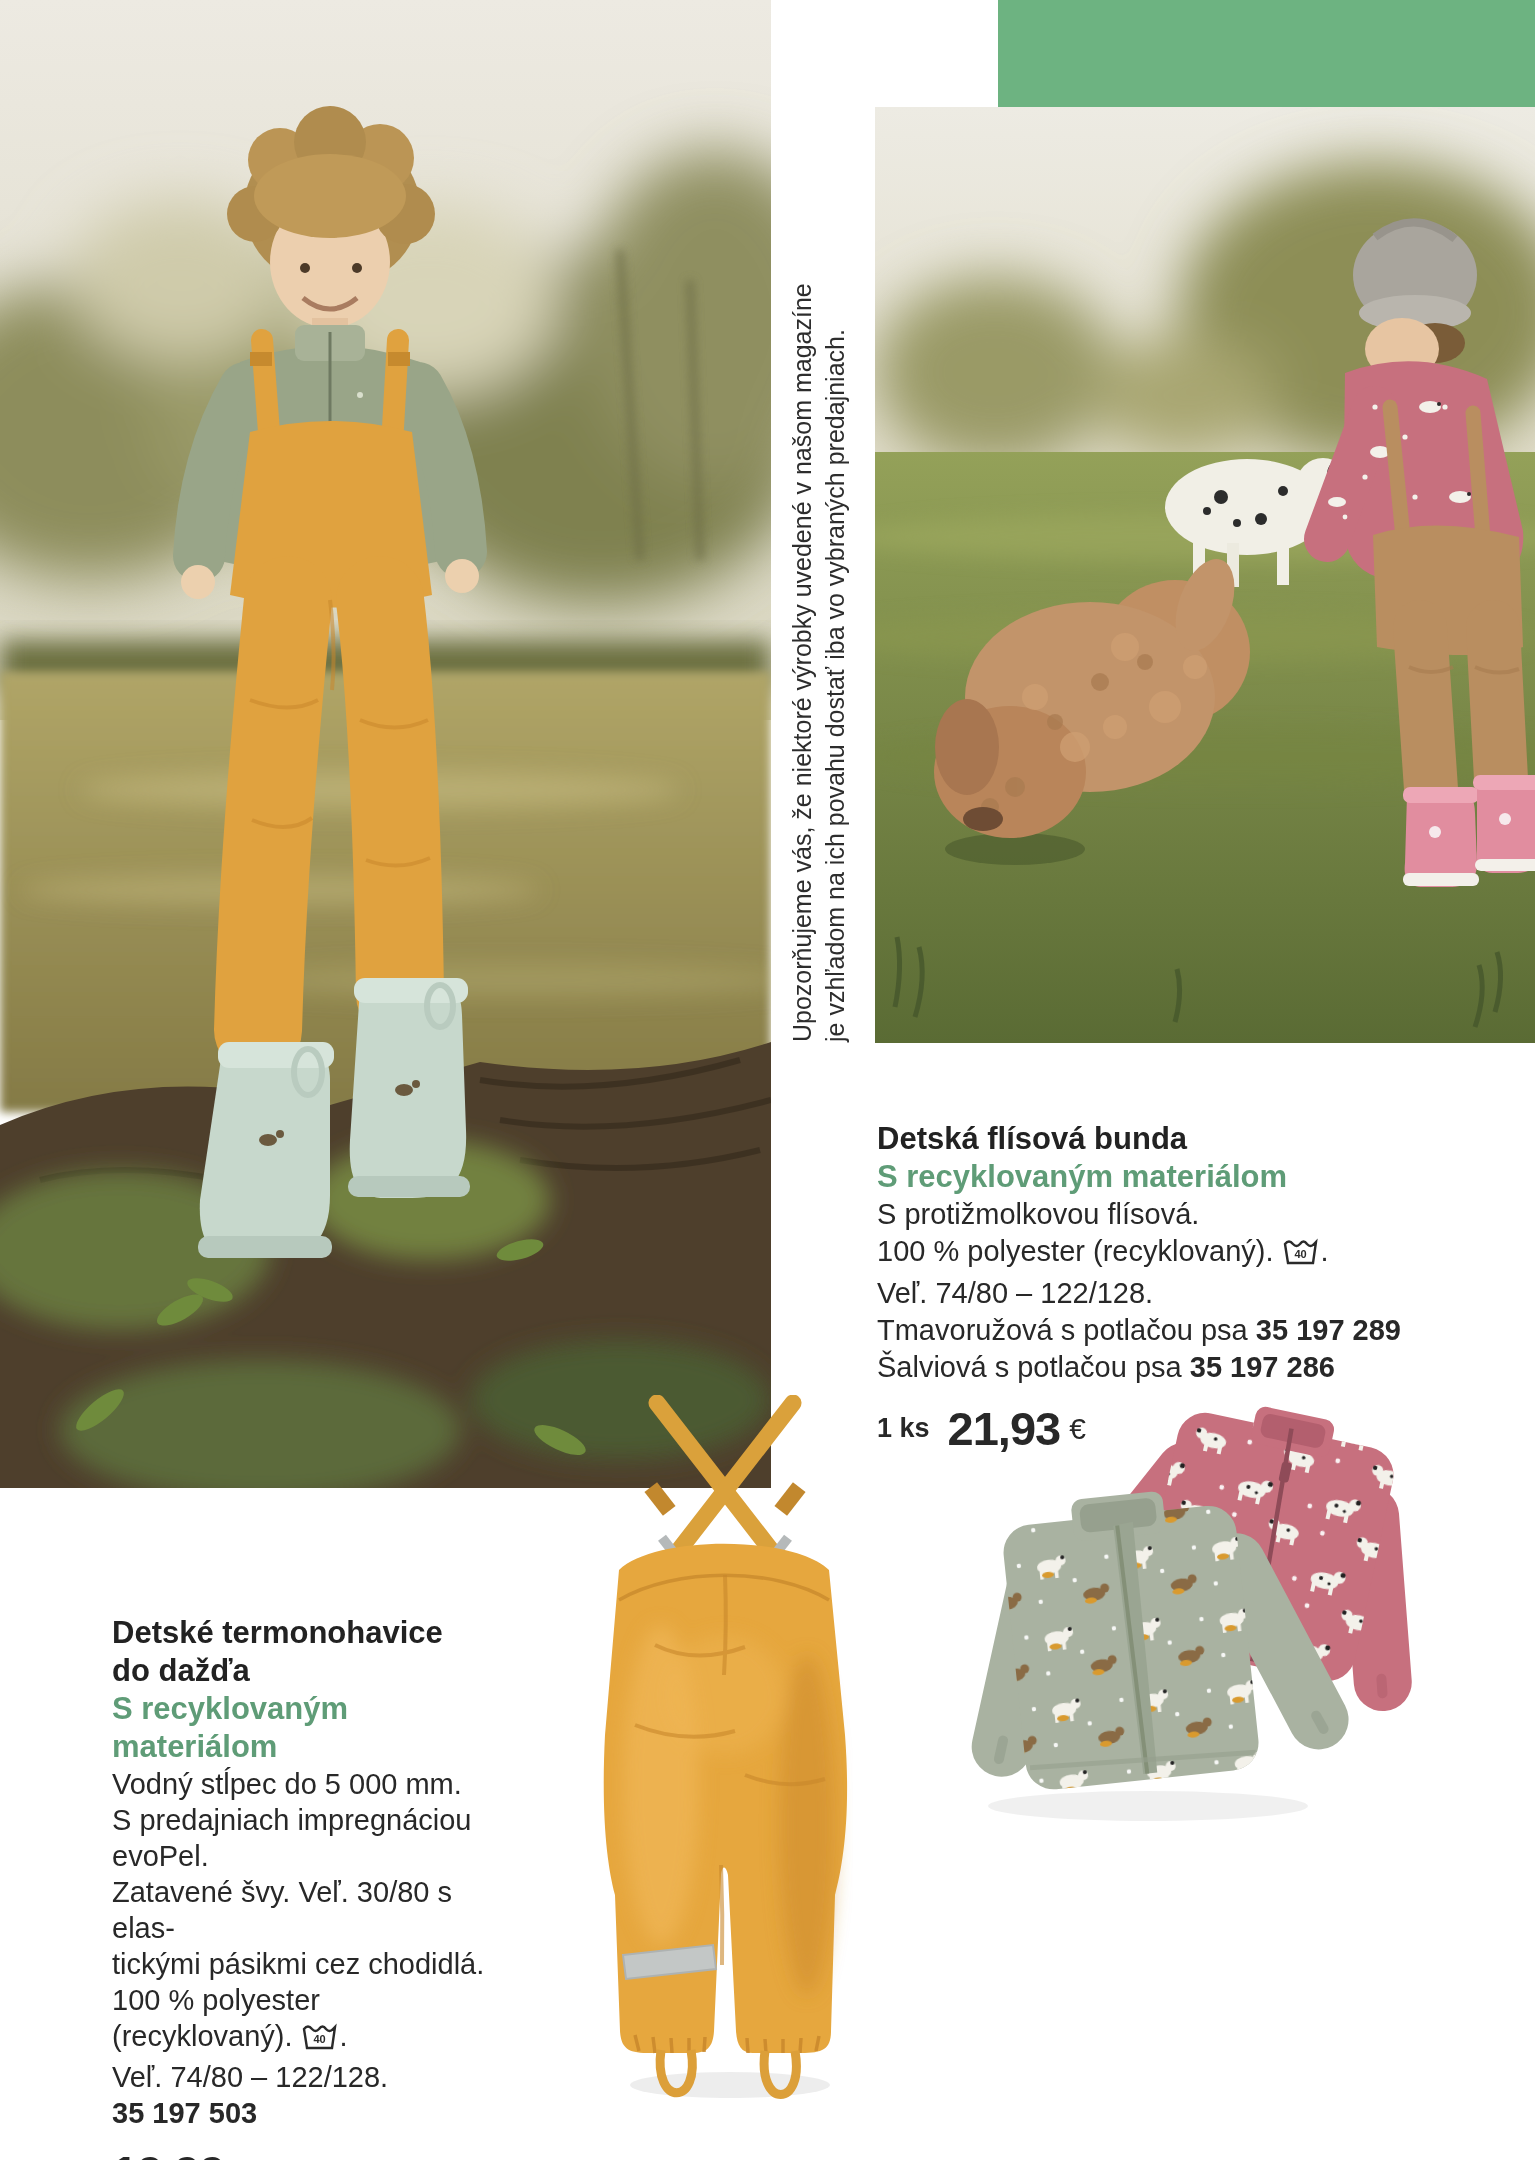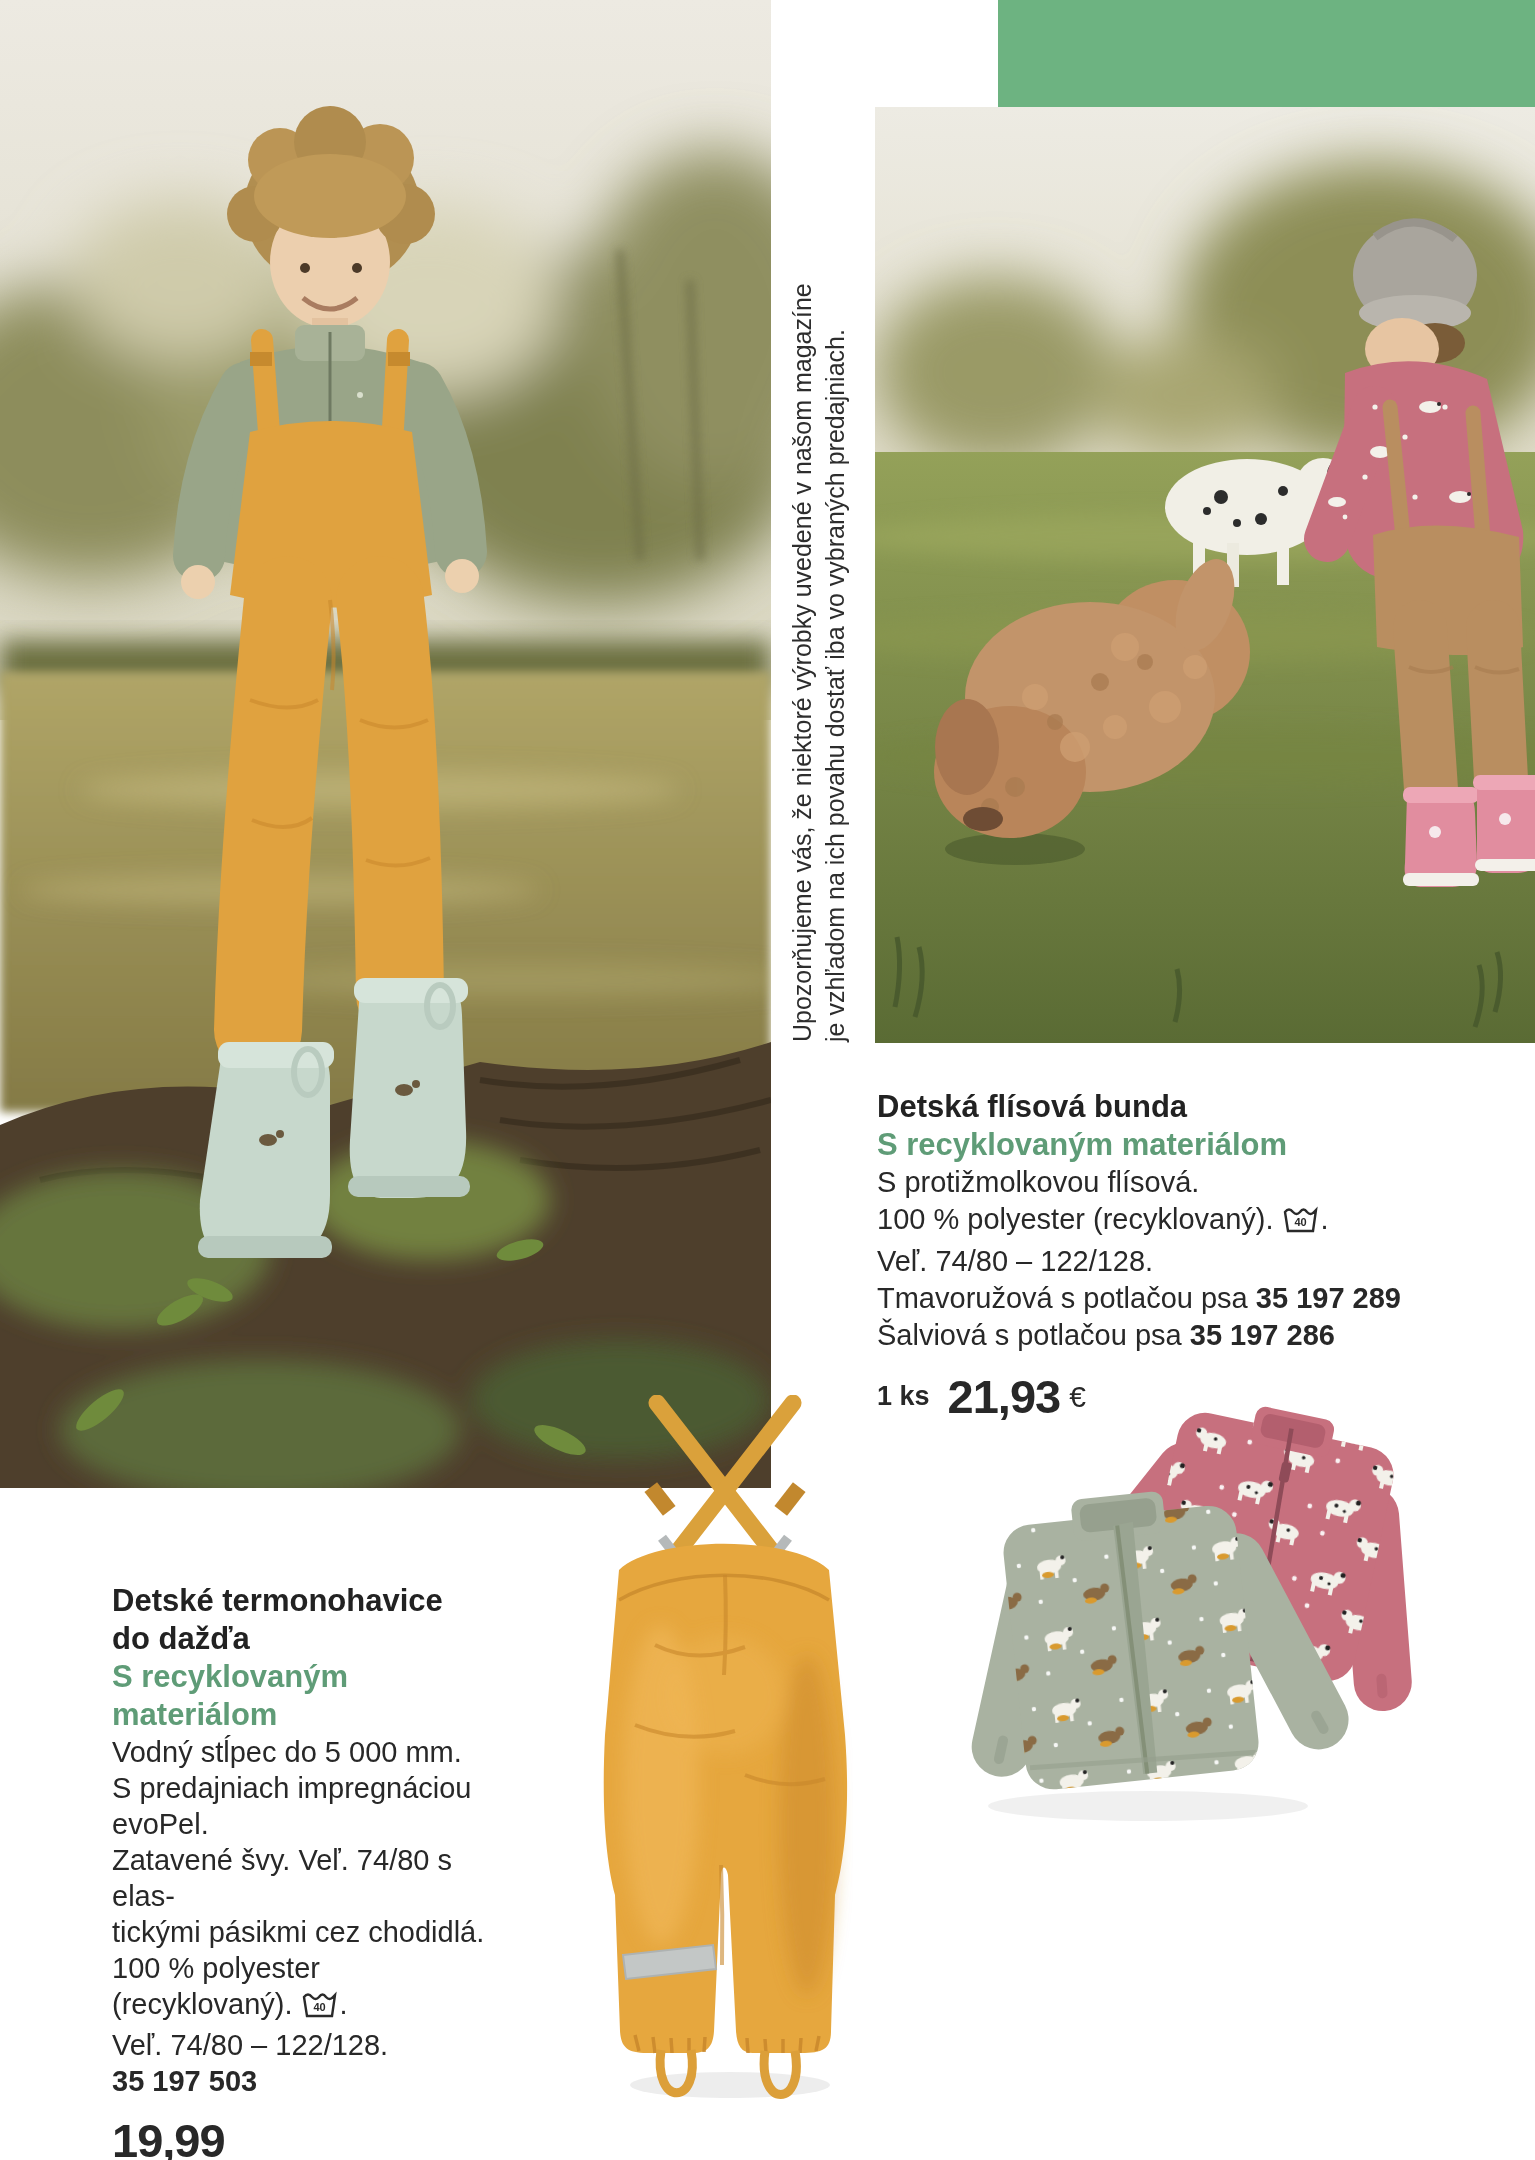--- a/index.html
+++ b/index.html
@@ -10,21 +10,21 @@
   .photo-left{left:0;top:0;width:771px;height:1488px;}
   .photo-right{left:875px;top:107px;width:660px;height:936px;}
   .green-block{position:absolute;left:998px;top:0;width:537px;height:107px;}
   .vertical-note{position:absolute;left:786px;top:1042px;width:860px;
                  transform:rotate(-90deg);transform-origin:0 0;
                  font-size:25px;line-height:33px;color:#2d2d2d;}
   .cutout{position:absolute;}
   .cutout svg{display:block;width:100%;height:100%;}
   .cutout-overalls{left:595px;top:1395px;width:258px;height:712px;}
   .cutout-jackets{left:948px;top:1398px;width:480px;height:432px;}
-  .info{position:absolute;font-size:29px;line-height:37px;color:#282828;}
+  .info{position:absolute;font-size:29px;line-height:37px;color:#282828;margin-top:32px;}
   .info-jacket{left:877px;top:1088px;width:545px;}
   .info-pants{left:112px;top:1582px;width:380px;line-height:36px;}
   .p-title{font-weight:bold;font-size:31px;line-height:38px;color:#222;}
   .p-high{font-weight:bold;font-size:31px;line-height:38px;}
   .b{font-weight:bold;}
   .wash{display:inline-block;vertical-align:-5px;margin:0 2px 0 8px;}
   .price-row{display:flex;align-items:flex-end;margin-top:24px;}
   .qty{font-weight:bold;font-size:27px;margin-right:18px;}
   .price{font-weight:bold;font-size:47px;letter-spacing:-1px;}
   .cur{font-size:30px;margin-left:9px;}
@@ -331,21 +331,21 @@
       <span class="cur">€</span>
     </div>
   </div>
 
   <div class="info info-pants">
     <div class="p-title">Detské termonohavice</div>
     <div class="p-title">do dažďa</div>
     <div class="p-high" style="color:#5f9c77;">S recyklovaným materiálom</div>
     <div>Vodný stĺpec do 5 000 mm.</div>
     <div>S predajniach impregnáciou evoPel.</div>
-    <div>Zatavené švy. Veľ. 74/80 s elas-</div>
+    <div>Zatavené švy. Veľ. 30/80 s elas-</div>
     <div>tickými pásikmi cez chodidlá.</div>
     <div>
       <span>100 % polyester (recyklovaný).</span><span class="wash"><svg width="37" height="30" viewBox="0 0 37 30">
         <path d="M3,8 Q7,3 11,8 Q14.5,12 18,8 Q21.5,3 25,8 Q28.5,12 32,8 L34,6 L31,27 L6,27 Z" fill="none" stroke="#2a2a2a" stroke-width="2.4"></path>
         <text x="18.5" y="22" text-anchor="middle" font-family="Liberation Sans, sans-serif" font-size="11" font-weight="bold" fill="#2a2a2a">40</text>
       </svg></span><span>.</span>
     </div>
     <div>Veľ. 74/80 – 122/128.</div>
     <div class="b">35 197 503</div>
     <div class="price-row">

